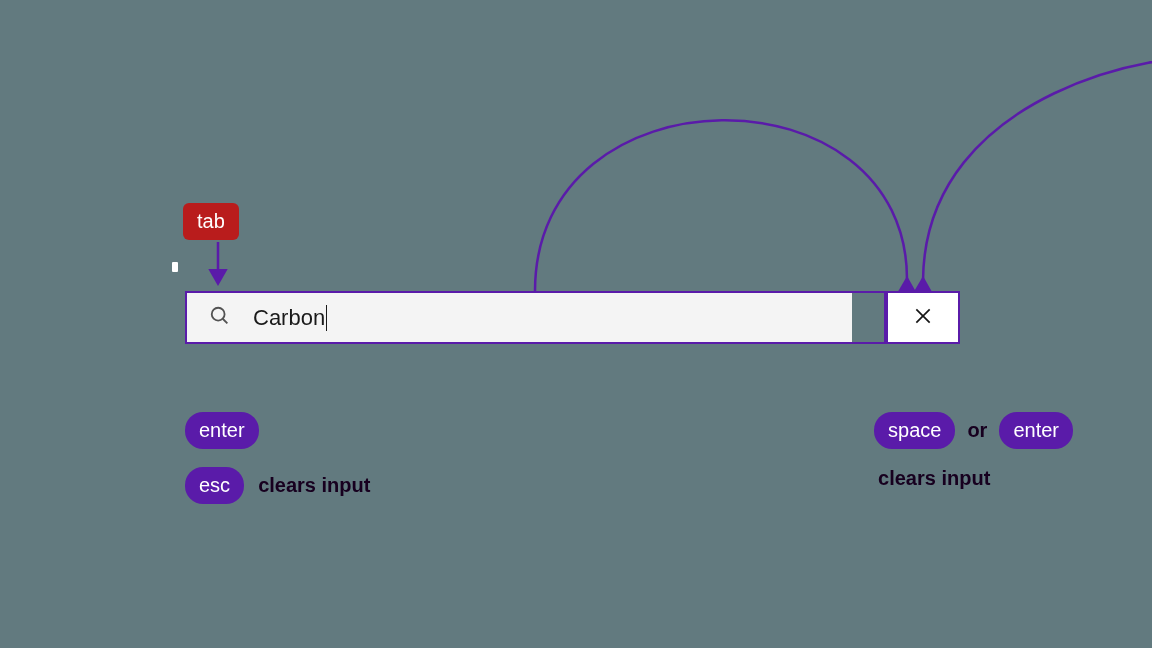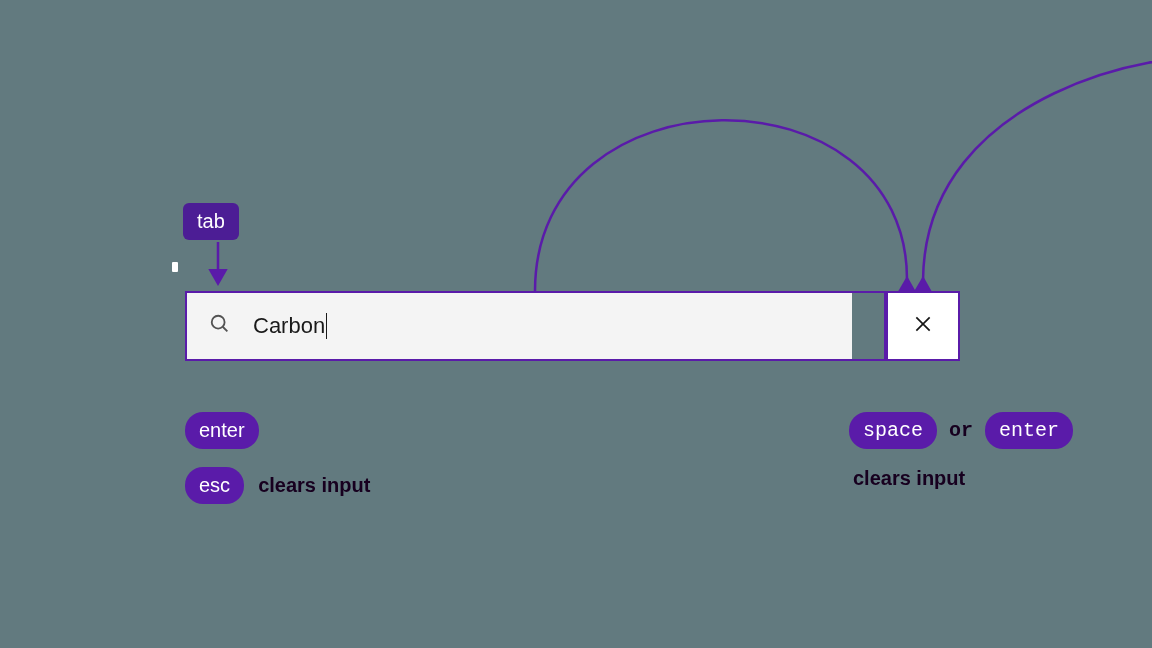--- a/index.html
+++ b/index.html
@@ -16,41 +16,41 @@
       overflow: hidden;
     }
     .canvas {
       position: absolute;
       inset: 0;
     }
     .tab-badge {
       position: absolute;
       left: 183px;
       top: 203px;
-      background: #4c1d95;
+      background: #b91c1c;
       color: #ffffff;
       font-size: 20px;
       padding: 7px 14px;
       border-radius: 6px;
     }
     .small-white-square {
       position: absolute;
       left: 172px;
       top: 262px;
       width: 6px;
       height: 10px;
       background: #ffffff;
       border-radius: 1px;
     }
     .search-container {
       position: absolute;
       left: 185px;
       top: 291px;
       width: 775px;
-      height: 70px;
+      height: 53px;
       display: flex;
       border: 2px solid #5a1ba9;
       gap: 32px;
     }
     .search-main {
       flex: 1;
       background: #f4f4f4;
       display: flex;
       align-items: center;
       padding-left: 22px;
@@ -112,21 +112,20 @@
     }
     .right-hints {
       position: absolute;
       right: 79px;
       top: 412px;
       text-align: right;
     }
     .right-hints .hint-row {
       justify-content: flex-start;
       gap: 12px;
-      font-family: Liberation Mono, monospace;
     }
     .right-clears {
       font-size: 20px;
       color: #17001f;
       font-weight: 600;
       text-align: left;
       padding-left: 4px;
     }
     .arrows-svg {
       position: absolute;

